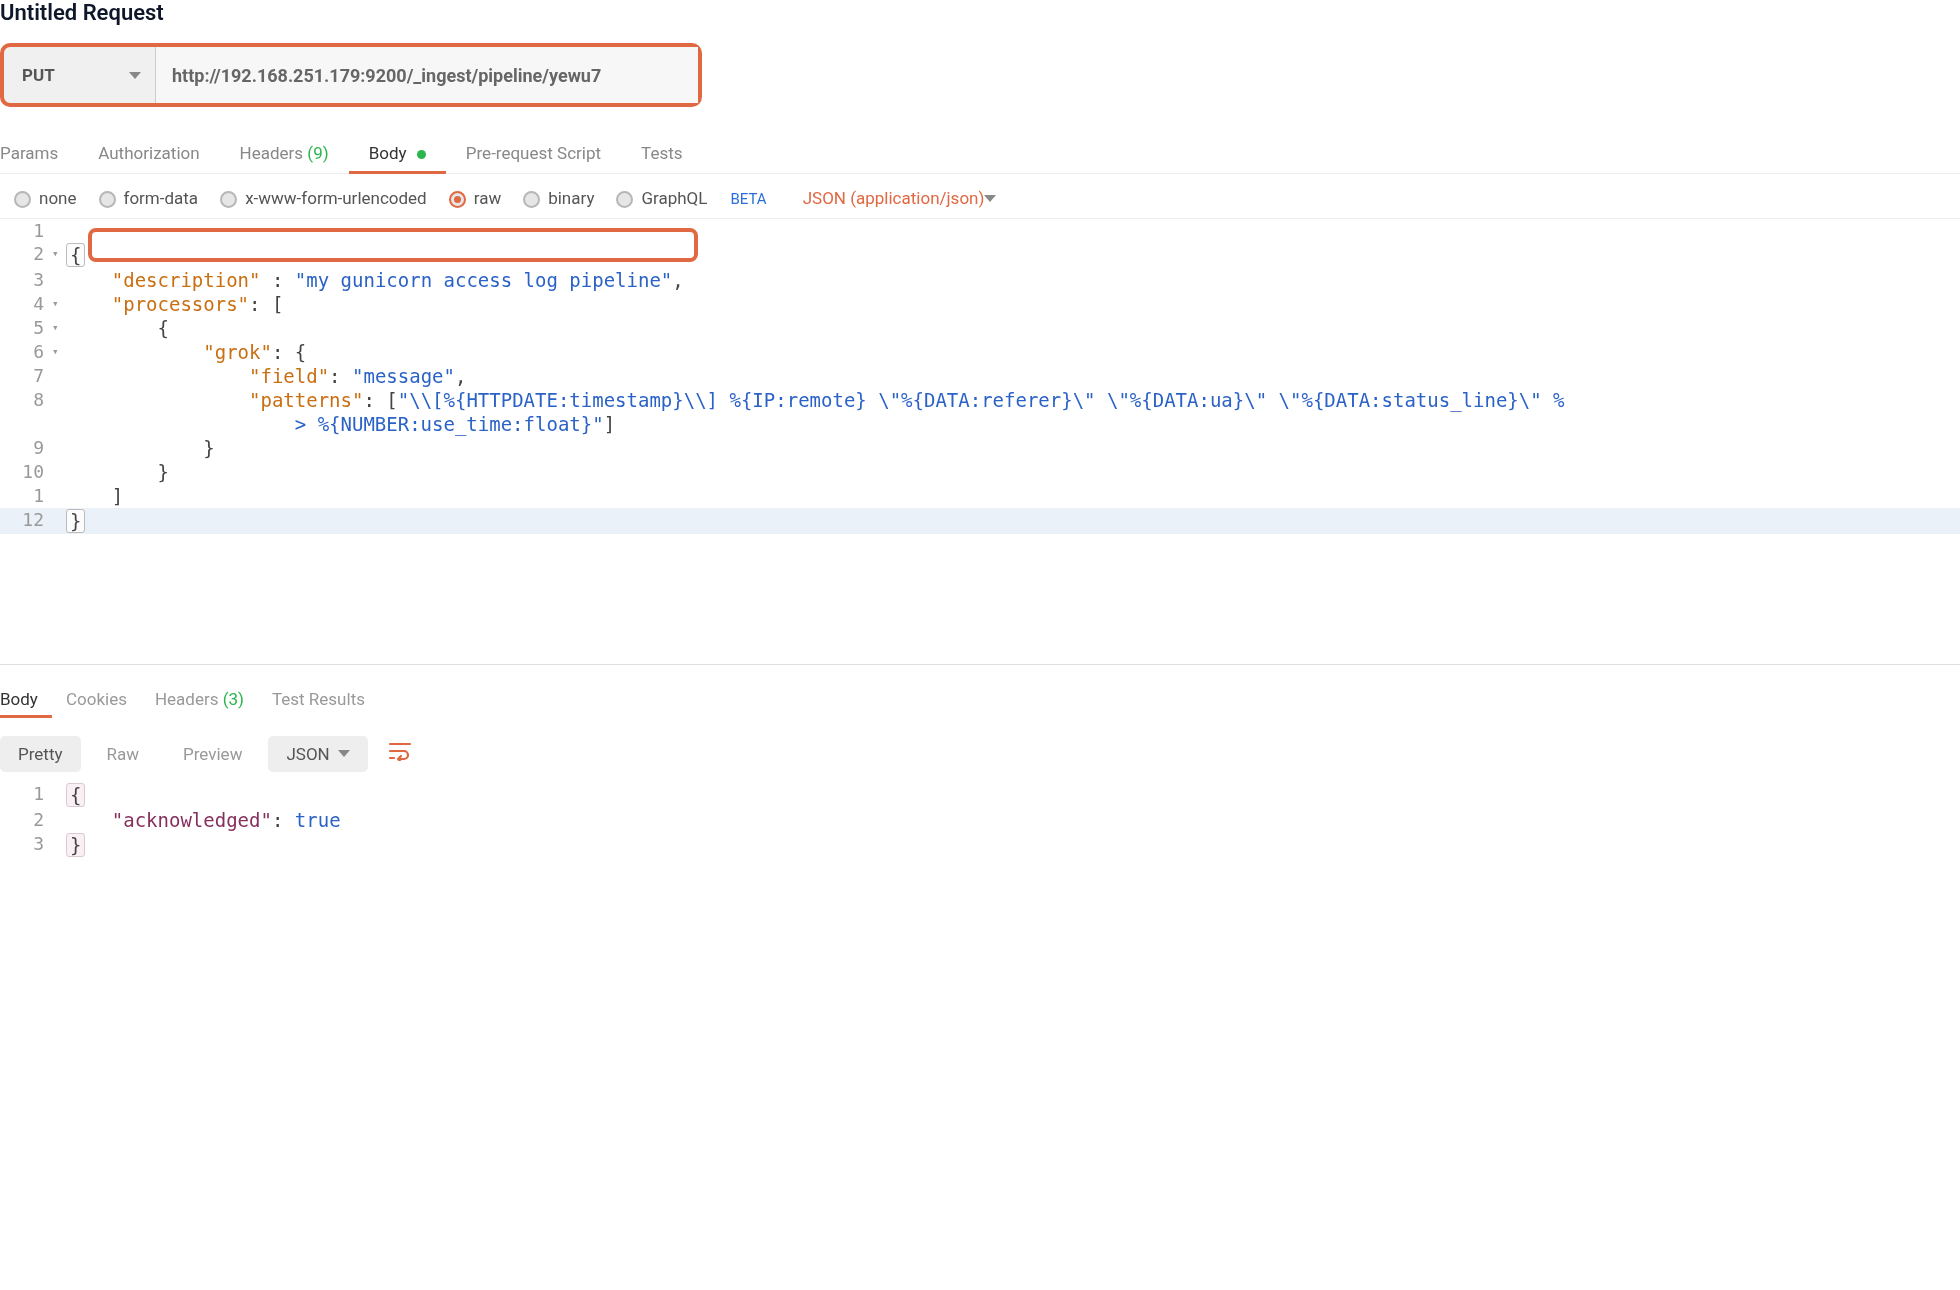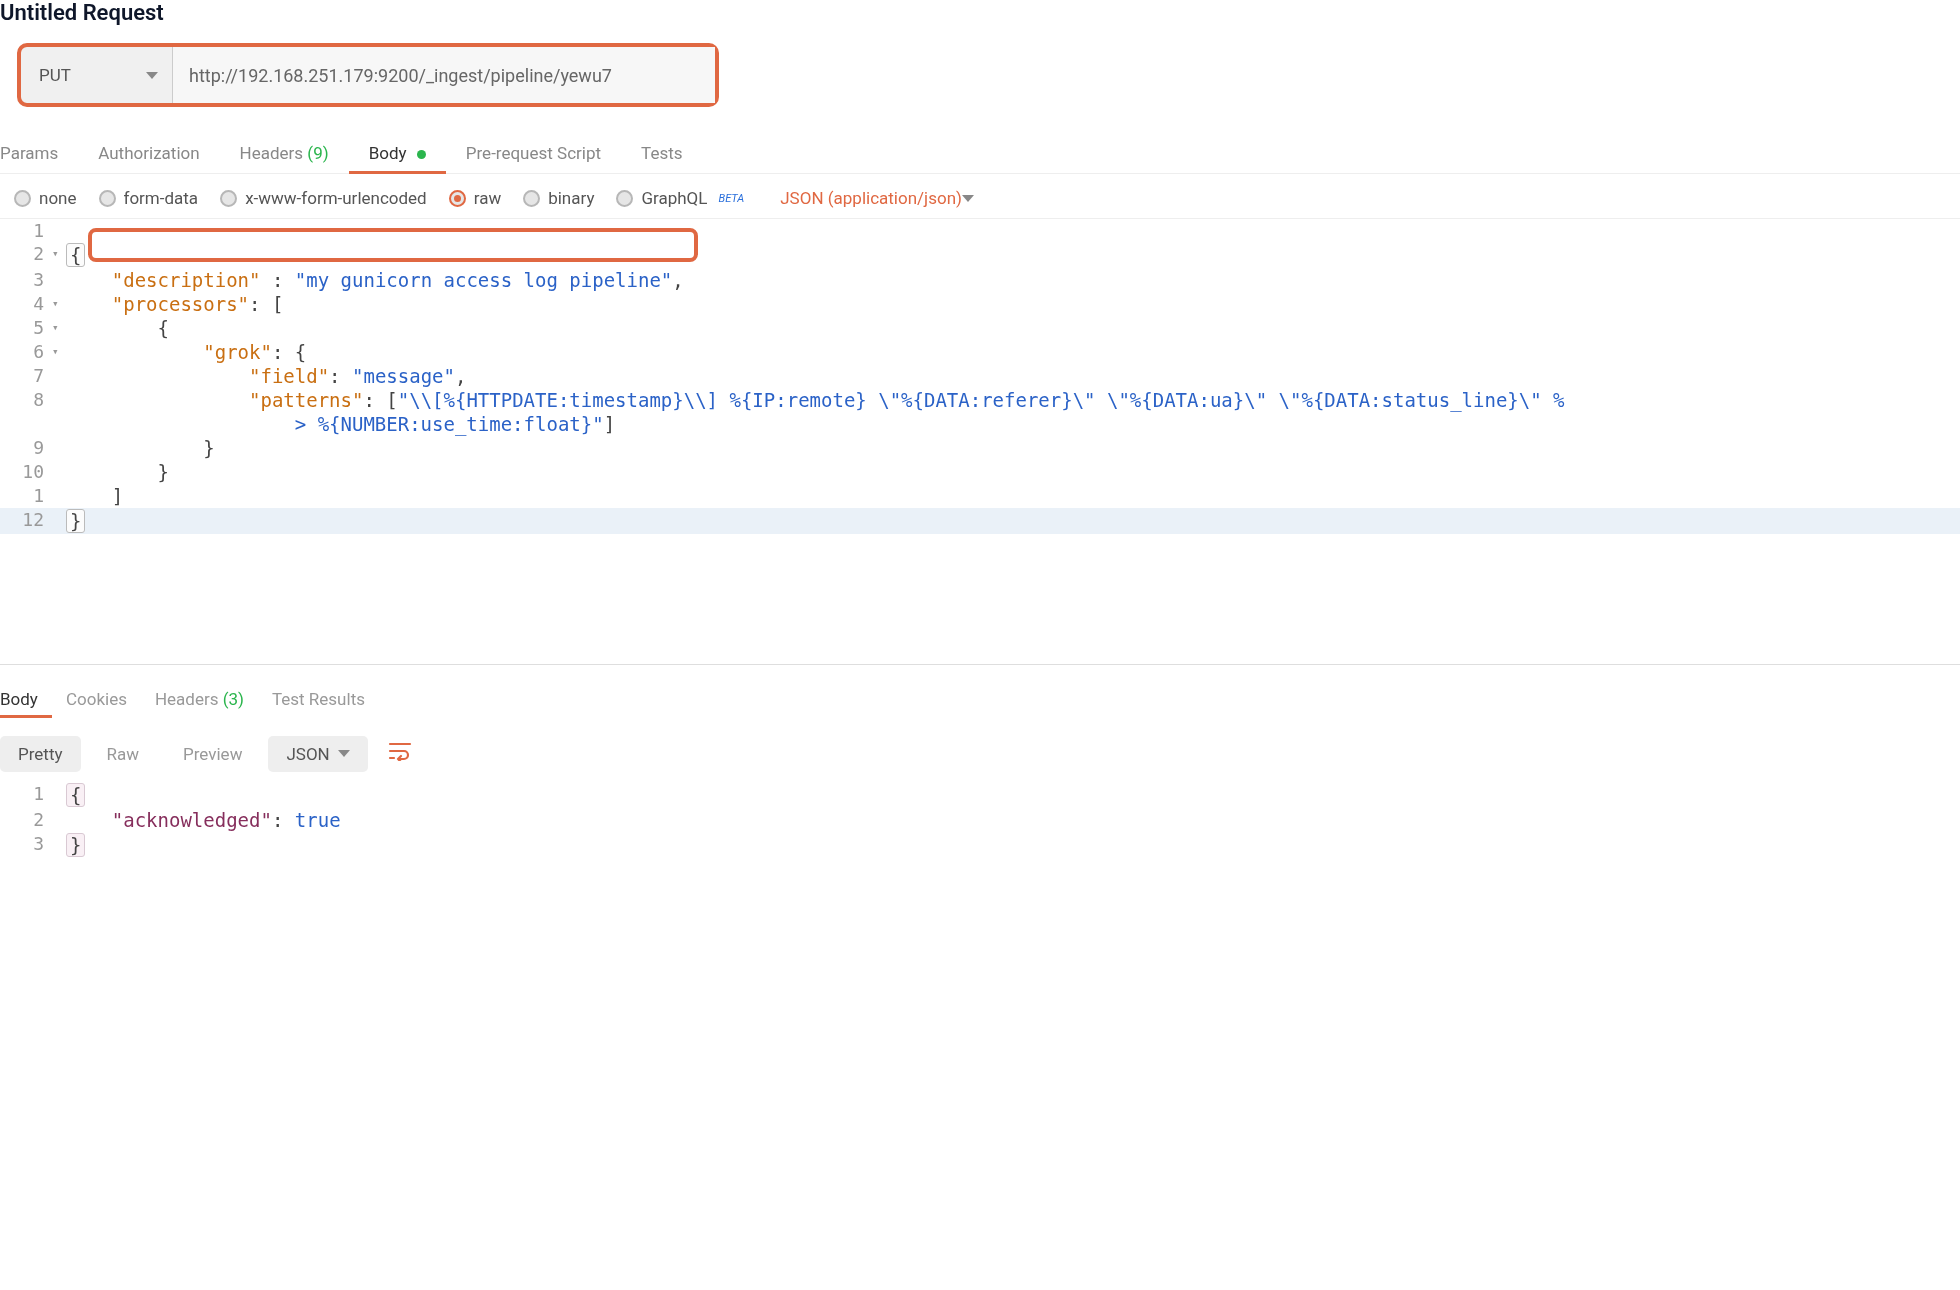--- a/index.html
+++ b/index.html
@@ -1,33 +1,33 @@
 <!DOCTYPE html>
 <html><head>
 <meta charset="utf-8">
 <style>
   * { box-sizing: border-box; }
   html, body { margin: 0; padding: 0; font-family: -apple-system, BlinkMacSystemFont, "Segoe UI", Roboto, sans-serif; font-size: 14px; color: #444; background: #fff; }
   .title { font-size: 22px; font-weight: 600; color: #0f172a; padding: 0 0 18px 0; }
-  .urlbar-wrap { padding: 0 0 0 17px; }
+  .urlbar-wrap { padding: 0 0 0 0; font-weight: bold; }
   .urlbar { display: flex; border: 4px solid #e06842; border-radius: 10px; background: #f0f0f0; height: 64px; width: 702px; }
   .method { display: flex; align-items: center; justify-content: space-between; width: 152px; border-right: 1px solid #ccc; padding: 0 14px 0 18px; }
   .method-label { font-size: 17px; color: #555; }
   .url { display: flex; align-items: center; flex: 1; padding: 0 16px; font-size: 18px; color: #666; background: #f7f7f7; }
   .highlight-strip { height: 34px; border: 4px solid #e06842; border-radius: 8px; width: 610px; position: absolute; left: 88px; top: 228px; z-index: 5; background: transparent; }
   .tabs { display: flex; gap: 0; padding: 28px 0 0 0; border-bottom: 1px solid #eee; }
   .tab { padding: 8px 20px 10px 20px; cursor: pointer; font-size: 17px; color: #888; position: relative; }
   .tab:first-child { padding-left: 0; }
   .tab.active { color: #333; }
   .tab.active::after { content: ""; position: absolute; left: 0; right: 0; bottom: -1px; height: 3px; background: #e06842; }
   .tab .count { color: #2bb54d; }
   .dot { width: 9px; height: 9px; border-radius: 50%; background: #2bb54d; display: inline-block; margin-left: 6px; vertical-align: middle; }
-  .beta { color: #2a6fdb; font-size: 11px; vertical-align: super; margin-left: 3px; font-style: italic; }
+  .beta { color: #2a6fdb; font-size: 15px; vertical-align: super; margin-left: 15px; }
   .subtabs { display: flex; align-items: center; gap: 22px; padding: 14px 0 10px 14px; }
-  .sub-radio { display: inline-flex; align-items: center; gap: 8px; font-size: 17px; color: #555; cursor: pointer; }
+  .sub-radio { display: inline-flex; align-items: flex-end; gap: 8px; font-size: 17px; color: #555; cursor: pointer; }
   .radio-c { width: 17px; height: 17px; border-radius: 50%; border: 2px solid #b7b7b7; background: #e6e6e6; display: inline-block; position: relative; }
   .radio-c.sel { border-color: #e06842; }
   .radio-c.sel::after { content:""; position:absolute; left:3px; top:3px; width:7px; height:7px; border-radius:50%; background:#e06842; }
   .content-type { color: #e06842; font-size: 17px; margin-left: 14px; display: inline-flex; align-items:center; gap:0;}
   .editor { border-top: 1px solid #eee; font-family: ui-monospace, SFMono-Regular, Menlo, Consolas, monospace; font-size: 19px; position: relative; }
   .row { display: flex; }
   .gut { width: 52px; text-align: right; color: #999; padding: 1px 8px 1px 0; user-select: none; font-size: 18px; }
   .fold { width: 14px; color: #999; font-size: 11px; padding-top:5px; user-select:none;}
   .code { white-space: pre; padding: 1px 0; flex:1; }
   .row.hl { background: #eaf1f8; justify-content: space-between; }

